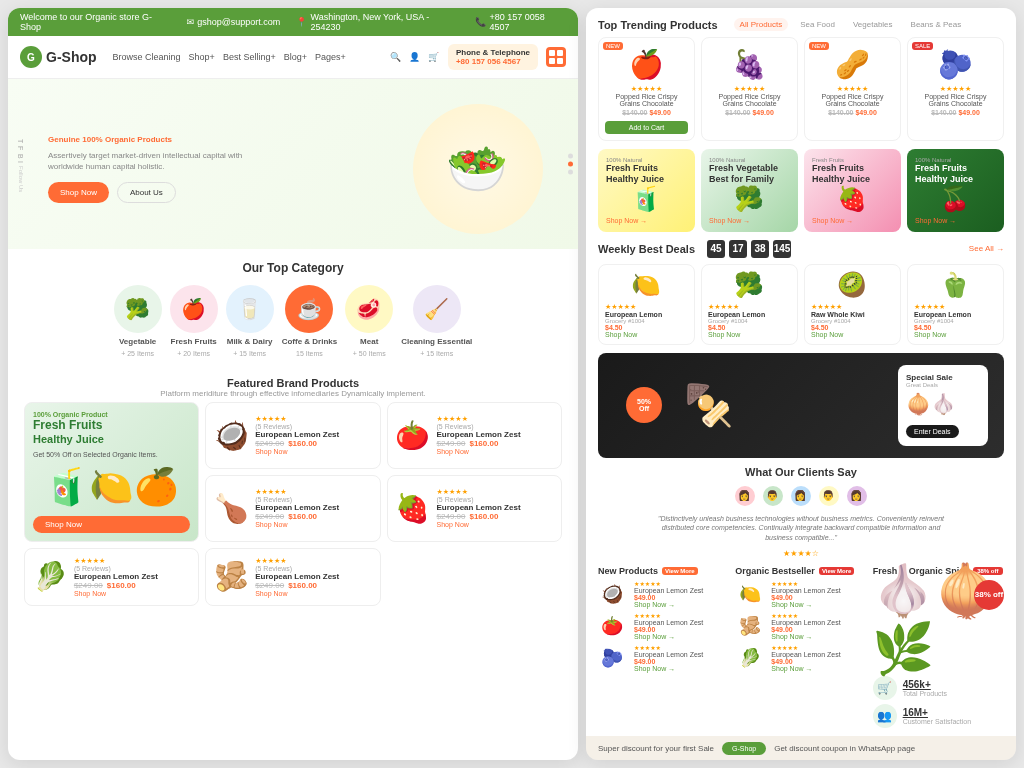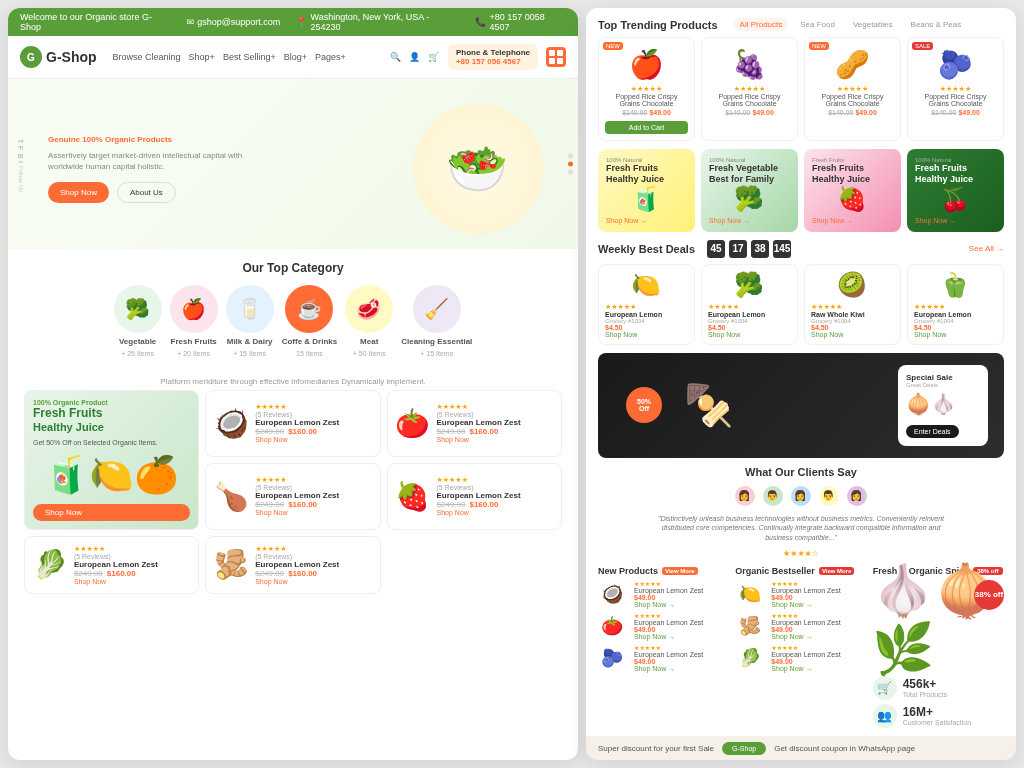--- a/index.html
+++ b/index.html
@@ -153,21 +153,21 @@
     .new-item { display: flex; gap: 6px; align-items: center; margin-bottom: 4px; cursor: pointer; }
     .new-item-img { font-size: 18px; width: 30px; text-align: center; }
     .new-item-name { font-size: 7px; color: #555; }
     .new-item-price { font-size: 7px; color: #ff6b35; font-weight: 700; }
     .new-item-stars { color: #ffa000; font-size: 6px; }
 
     
     .stats-col { display: flex; flex-direction: column; gap: 4px; padding-top: 16px; }
     .stat-item { display: flex; align-items: center; gap: 6px; }
     .stat-icon { width: 24px; height: 24px; background: #e8f5e9; border-radius: 50%; display: flex; align-items: center; justify-content: center; font-size: 12px; }
-    .stat-num { font-size: 12px; font-weight: 800; color: #333; }
+    .stat-num { font-size: 10px; font-weight: 800; color: #333; text-decoration: underline; }
     .stat-label { font-size: 7px; color: #aaa; }
 
     
     .spice-area { position: relative; height: 80px; display: flex; align-items: center; justify-content: center; }
     .spice-img { font-size: 50px; }
     .spice-off { position: absolute; top: 0; right: 0; background: #e53935; color: #fff; border-radius: 50%; width: 30px; height: 30px; display: flex; align-items: center; justify-content: center; font-size: 8px; font-weight: 700; }
 
     
     .bottom-bar { background: #f5f0e8; padding: 6px 12px; display: flex; align-items: center; font-size: 8px; color: #555; }
     .bottom-bar .btn-shop { background: #5a9e3a; color: #fff; border: none; border-radius: 10px; padding: 3px 10px; font-size: 7px; margin: 0 8px; cursor: pointer; }
@@ -276,20 +276,21 @@
       <div class="cat-item">
         <div class="cat-circle purple">🧹</div>
         <div class="cat-label">Cleaning Essential</div>
         <div class="cat-count">+ 15 Items</div>
       </div>
     </div>
   </div>
 
   <div class="featured-section">
     <div class="featured-header">
+      <h3>Featured Brand Products</h3>
       <p>Platform meriditure through effective infomediaries Dynamically implement.</p>
     </div>
     <div class="featured-grid">
 
       <div class="feat-card promo-card" style="grid-row: span 2;">
         <div style="font-size:7px;color:#5a9e3a;font-weight:700;">100% Organic Product</div>
         <h4><span>Fresh Fruits</span><br><span class="healthy-text">Healthy Juice</span></h4>
         <p style="font-size:7px;color:#555;margin-top:4px;">Get 50% Off on Selected Organic Items.</p>
         <div style="font-size:36px;text-align:center;margin:8px 0;">🧃🍋🍊</div>
         <button class="btn-primary" style="font-size:8px;padding:4px 12px;border-radius:12px;">Shop Now</button>

